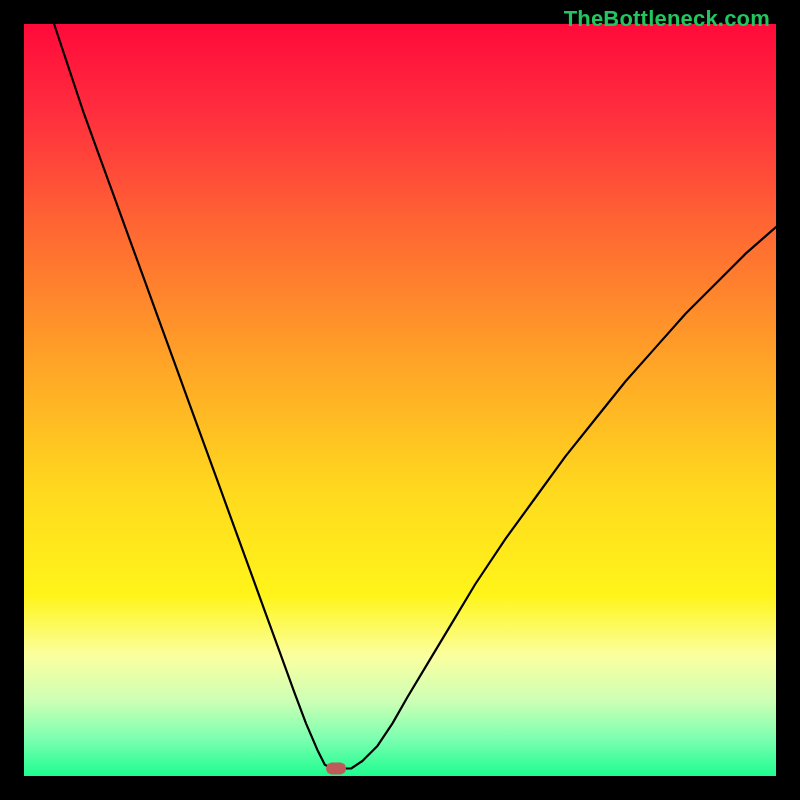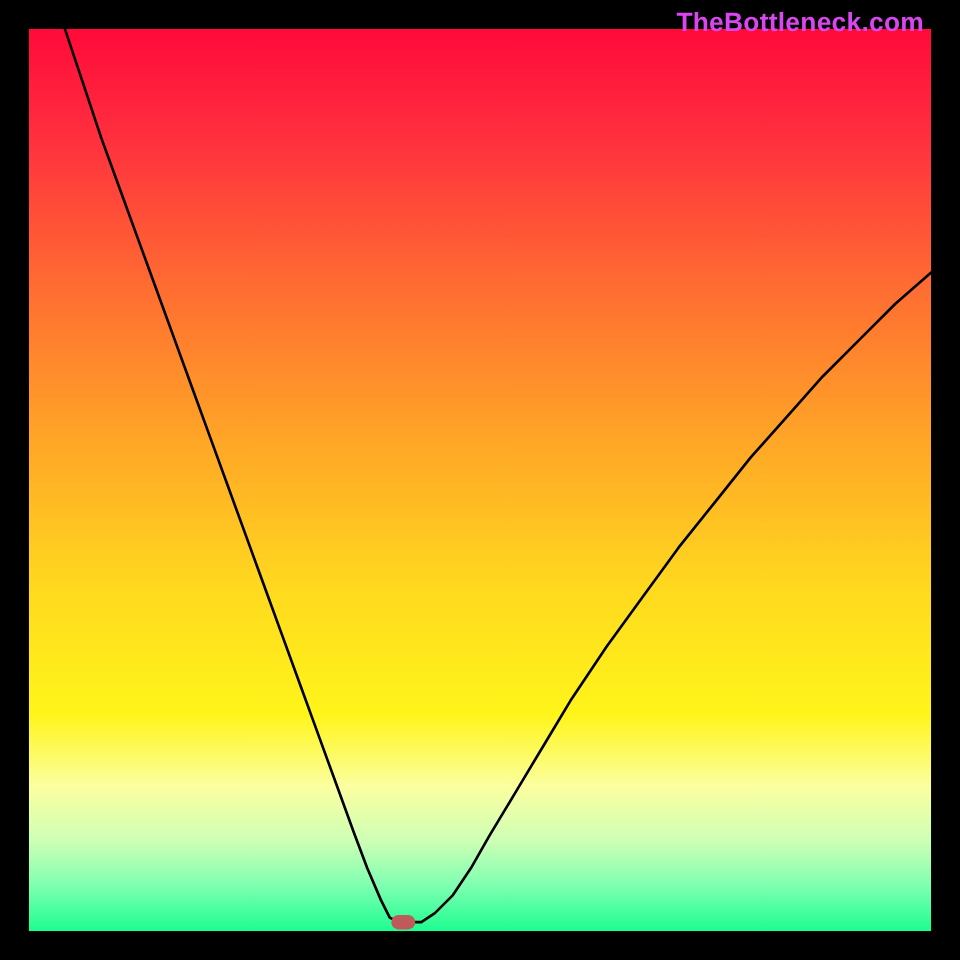--- a/index.html
+++ b/index.html
@@ -16,21 +16,21 @@
     left: 24px;
     top: 24px;
     width: 752px;
     height: 752px;
     background: #000000;
   }
   .watermark {
     position: absolute;
     top: 6px;
     right: 30px;
-    color: #d946ef;
+    color: #22c55e;
     font-size: 22px;
     font-weight: 600;
     letter-spacing: 0.2px;
     z-index: 10;
     user-select: none;
   }
   svg {
     display: block;
   }
 </style>

